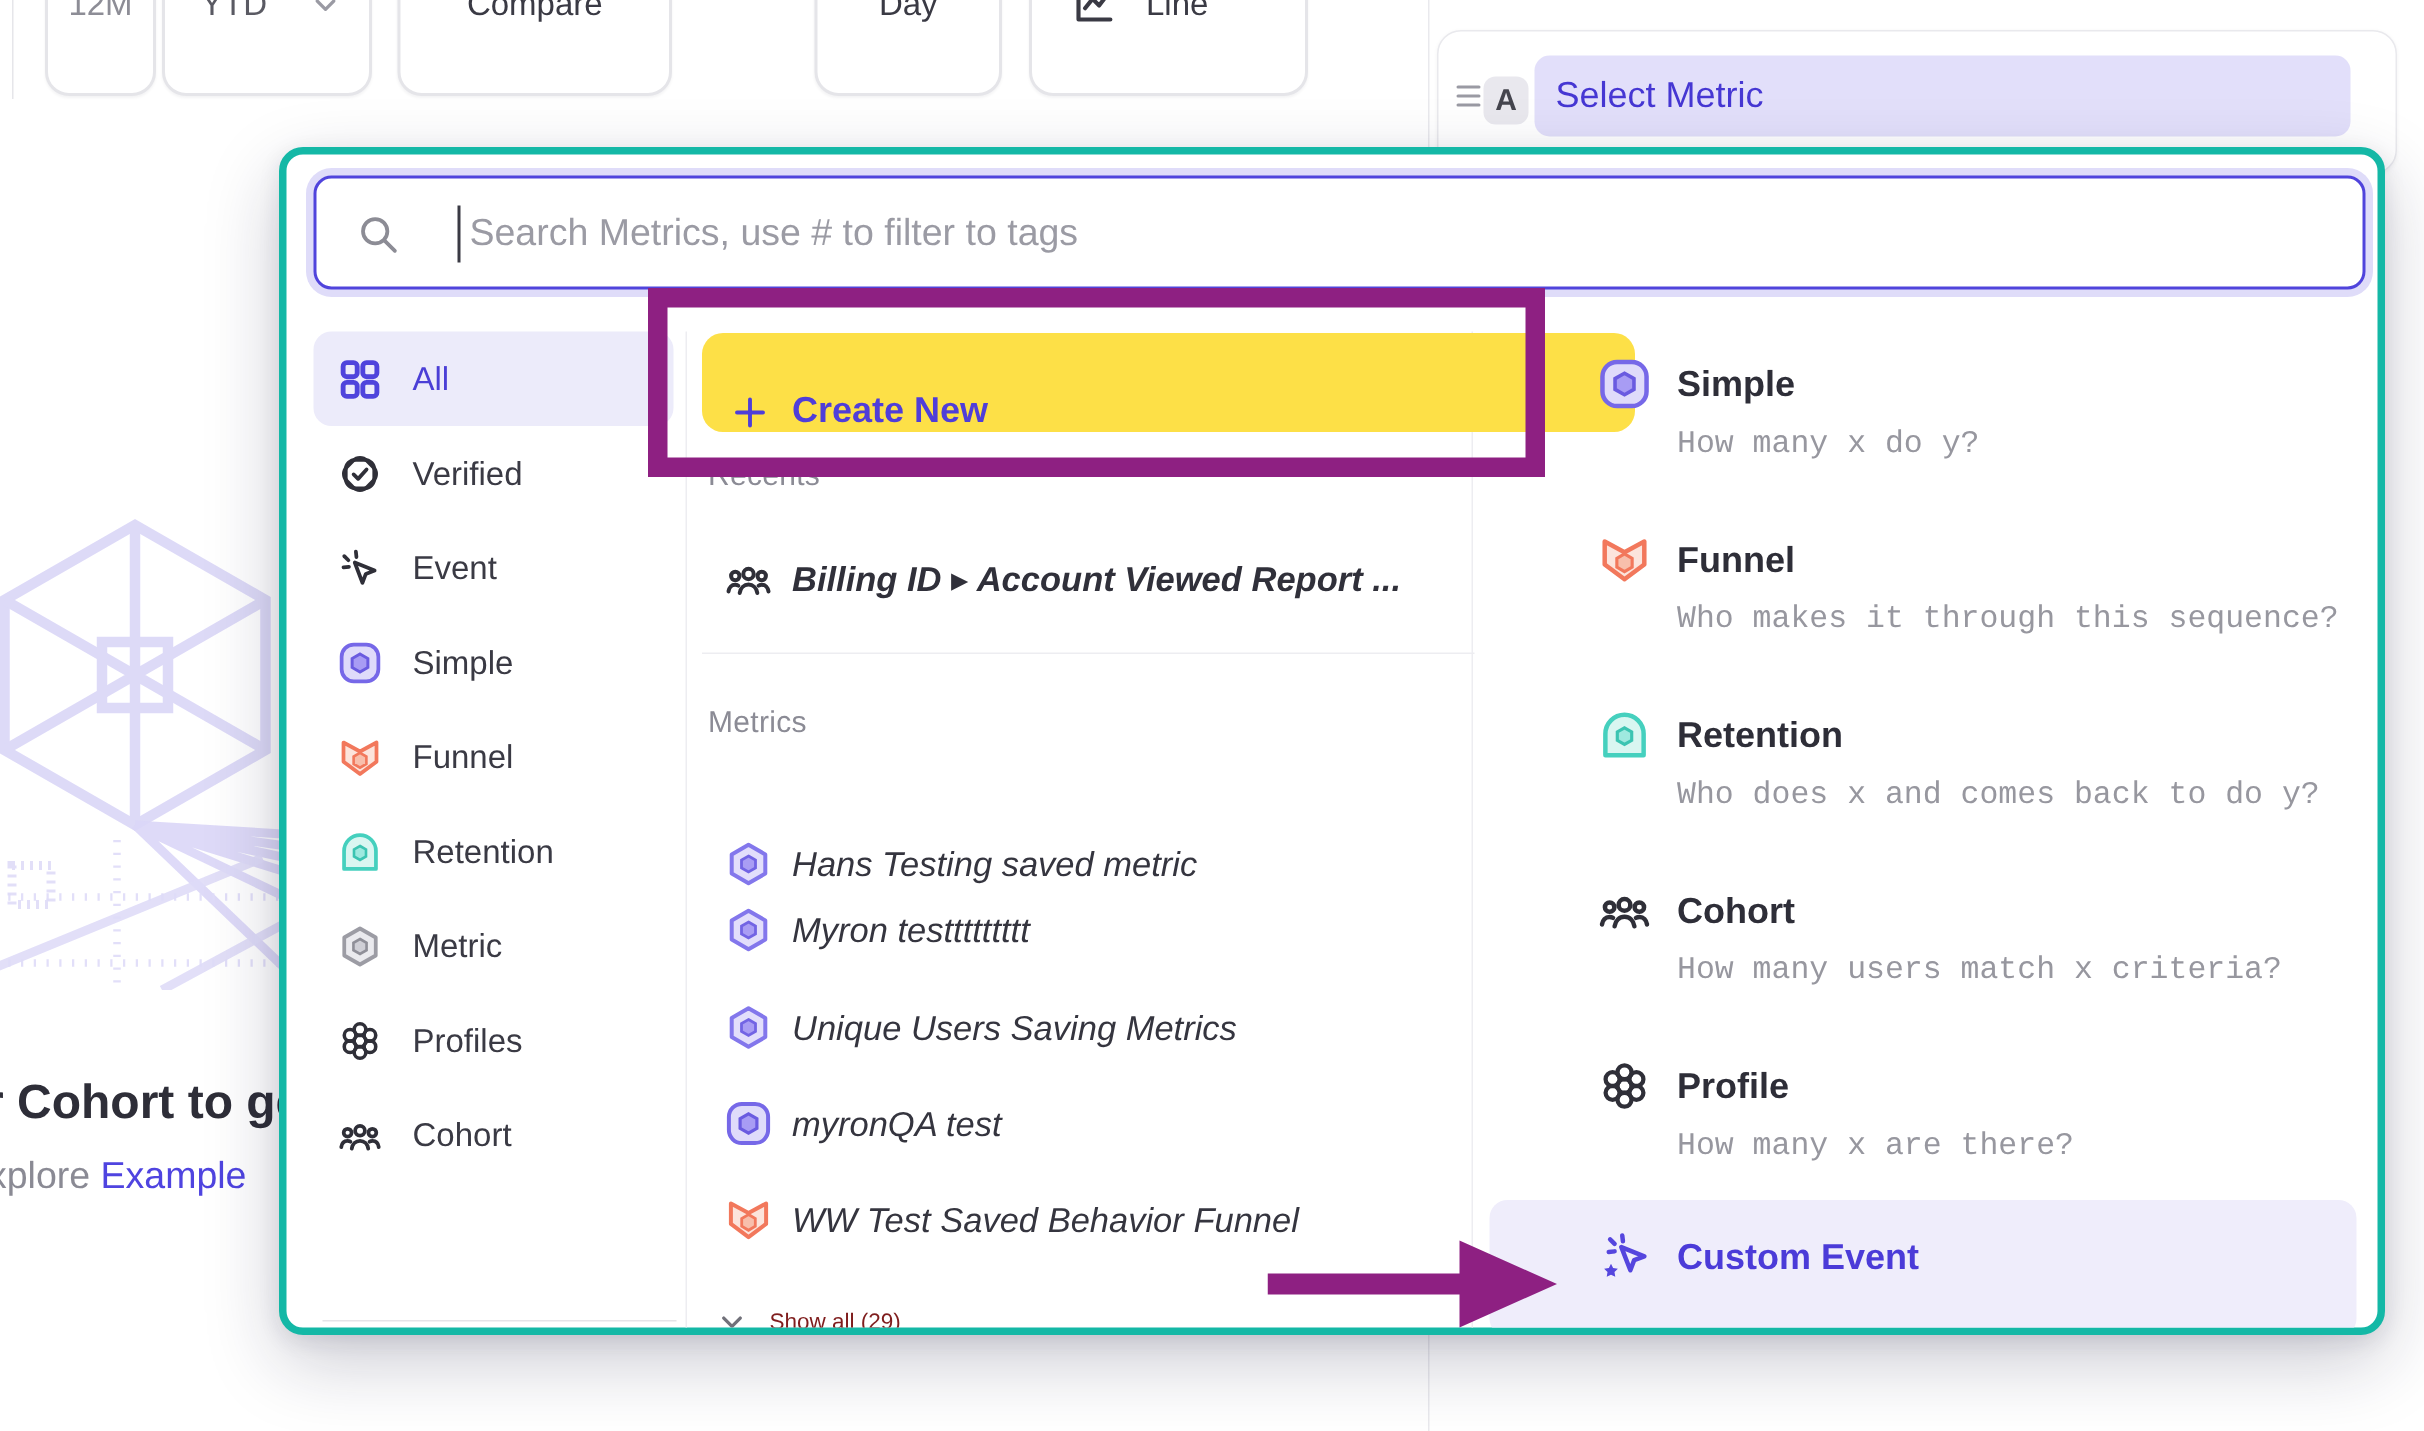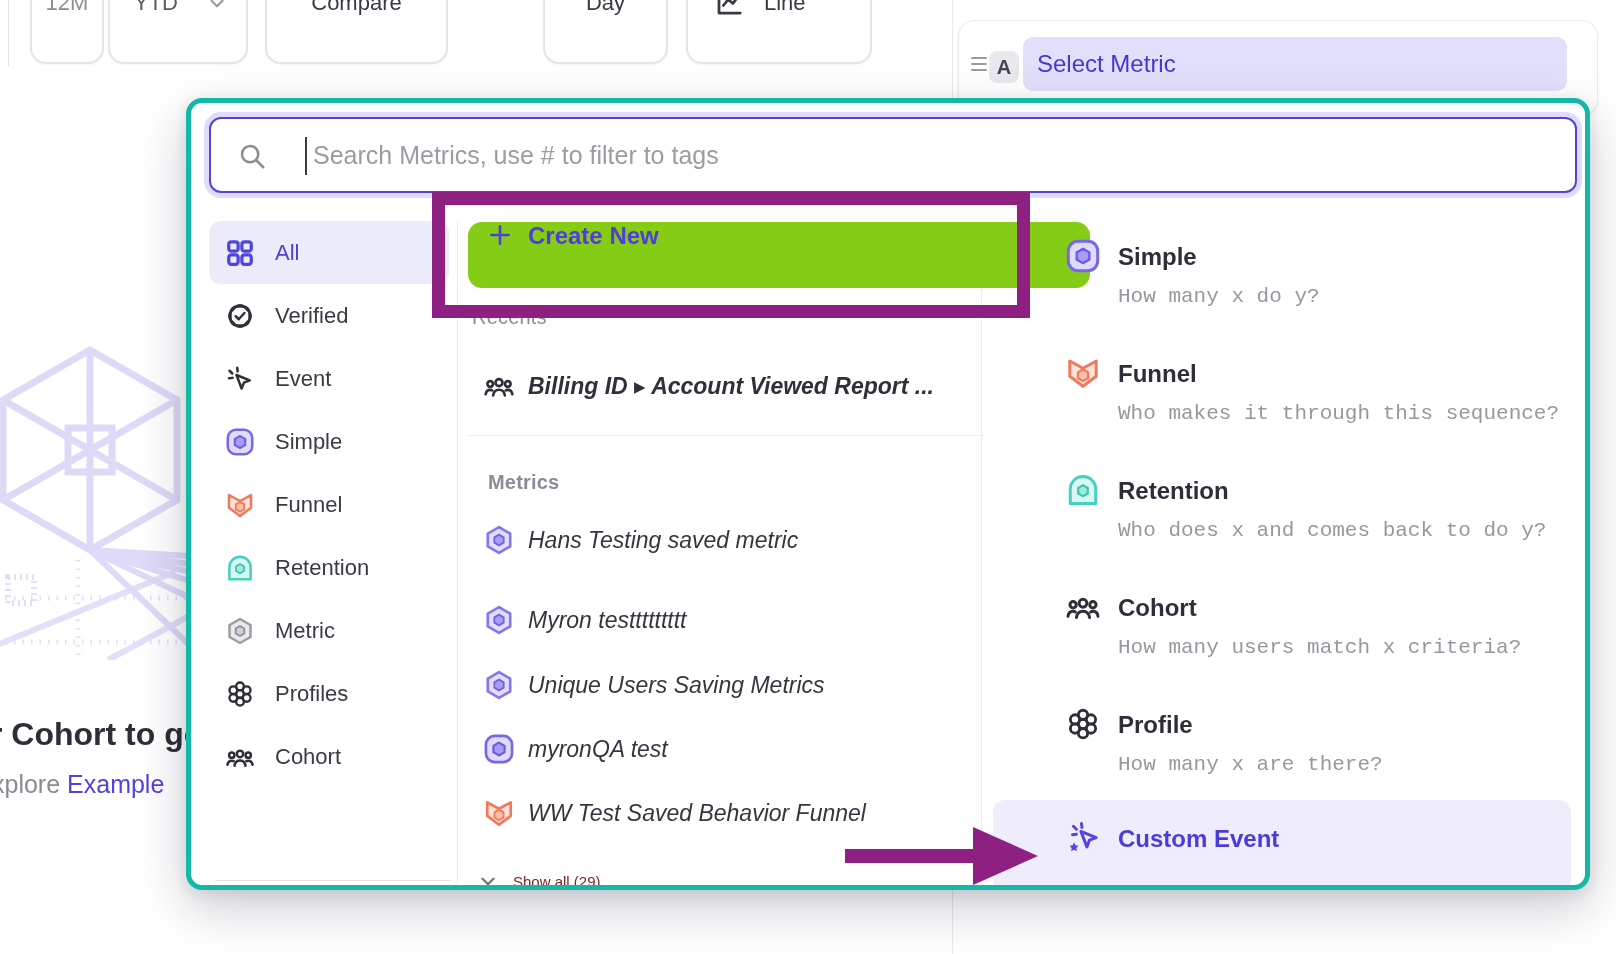--- a/index.html
+++ b/index.html
@@ -59,22 +59,22 @@
   .s-row{height:63px;display:flex;align-items:center;padding-left:16px;border-radius:12px;box-sizing:border-box;}
   .s-row .s-ic{width:30px;height:30px;margin-right:20px;flex:0 0 auto;color:#2F2F38;}
   .s-row .s-lb{font-size:22px;font-weight:500;color:#3A3A44;}
   .s-row.sel{background:#ECEBFA;}
   .s-row.sel .s-lb{color:#4B3FD6;}
   .s-row.sel .s-ic{color:#4F44DC;}
   .rail-div{position:absolute;left:24px;top:777px;width:236px;height:1px;background:#E4E4E8;}
   .rail-partial{position:absolute;left:36px;top:782px;width:30px;height:30px;color:#2F2F38;}
 
   
-  .create-new{position:absolute;left:277px;top:119px;width:622px;height:66px;background:#84cc16;border-radius:14px;
-              display:flex;align-items:flex-start;padding-left:19px;box-sizing:border-box;}
+  .create-new{position:absolute;left:277px;top:119px;width:622px;height:66px;background:#fde047;border-radius:14px;
+              display:flex;align-items:flex-end;padding-left:19px;box-sizing:border-box;}
   .create-new .cn-ic{width:26px;height:26px;color:#4F3ED9;margin-right:15px;}
   .create-new .cn-lb{font-size:24px;font-weight:600;color:#4F3ED9;}
   .sec-h{position:absolute;font-size:20px;font-weight:500;color:#8B8B95;letter-spacing:.2px;}
   .m-row{position:absolute;left:277px;width:515px;height:66px;display:flex;align-items:center;box-sizing:border-box;padding-left:15px;font-style:italic;}
   .m-row .m-ic{width:32px;height:32px;margin-right:13px;flex:0 0 auto;}
   .m-row .m-lb{font-size:23px;font-weight:500;color:#35353F;white-space:nowrap;}
   .m-row.recent .m-lb{font-weight:600;color:#30303A;}
   .mid-div{position:absolute;left:277px;top:332px;width:515px;height:1px;background:#EDEDF1;}
   .show-all{position:absolute;left:277px;top:752px;width:400px;height:52px;display:flex;align-items:center;padding-left:9px;box-sizing:border-box;}
   .show-all .sa-ic{width:22px;height:22px;color:#71717A;margin-right:14px;}
@@ -347,23 +347,23 @@
 
     <div class="m-row recent" style="top:250px;">
       <svg class="ic m-ic" style="color:#2F2F38;">
           <use href="#sym-cohort"></use>
         </svg>
       <span class="m-lb">Billing ID ▸ Account Viewed Report ...</span>
     </div>
 
     <div class="mid-div"></div>
 
-    <div class="sec-h" style="left:297px;top:368px;font-weight:bold;">Metrics</div>
-
-    <div class="m-row" style="top:404px;text-align:right;">
+    <div class="sec-h" style="left:281px;top:368px;">Metrics</div>
+
+    <div class="m-row" style="top:440px;text-align:right;">
       <svg class="ic m-ic">
           <use href="#sym-metric-purple"></use>
         </svg>
       <span class="m-lb">Hans Testing saved metric</span>
     </div>
     <div class="m-row" style="top:484px;">
       <svg class="ic m-ic">
           <use href="#sym-metric-purple"></use>
         </svg>
       <span class="m-lb">Myron testtttttttt</span>

